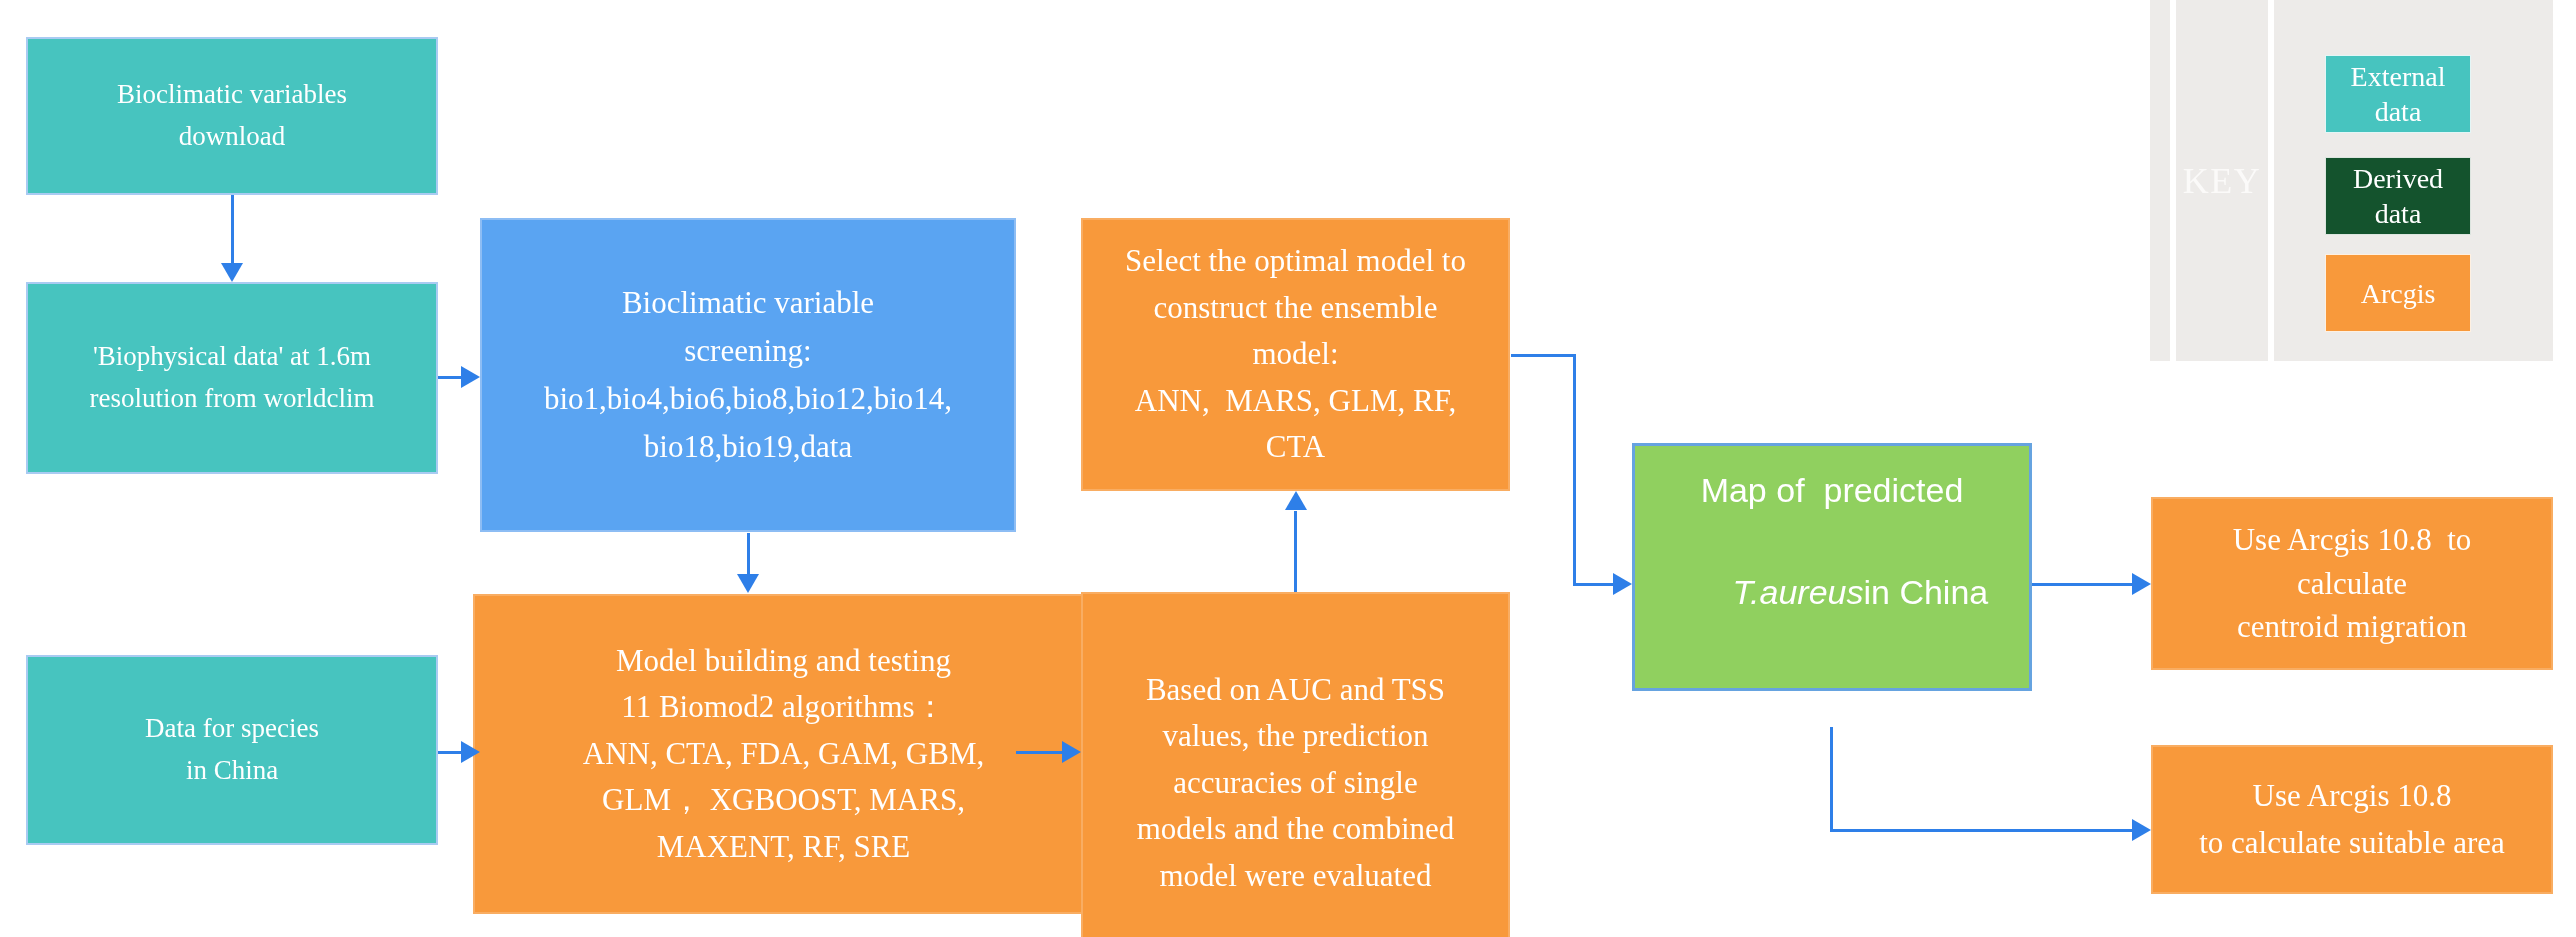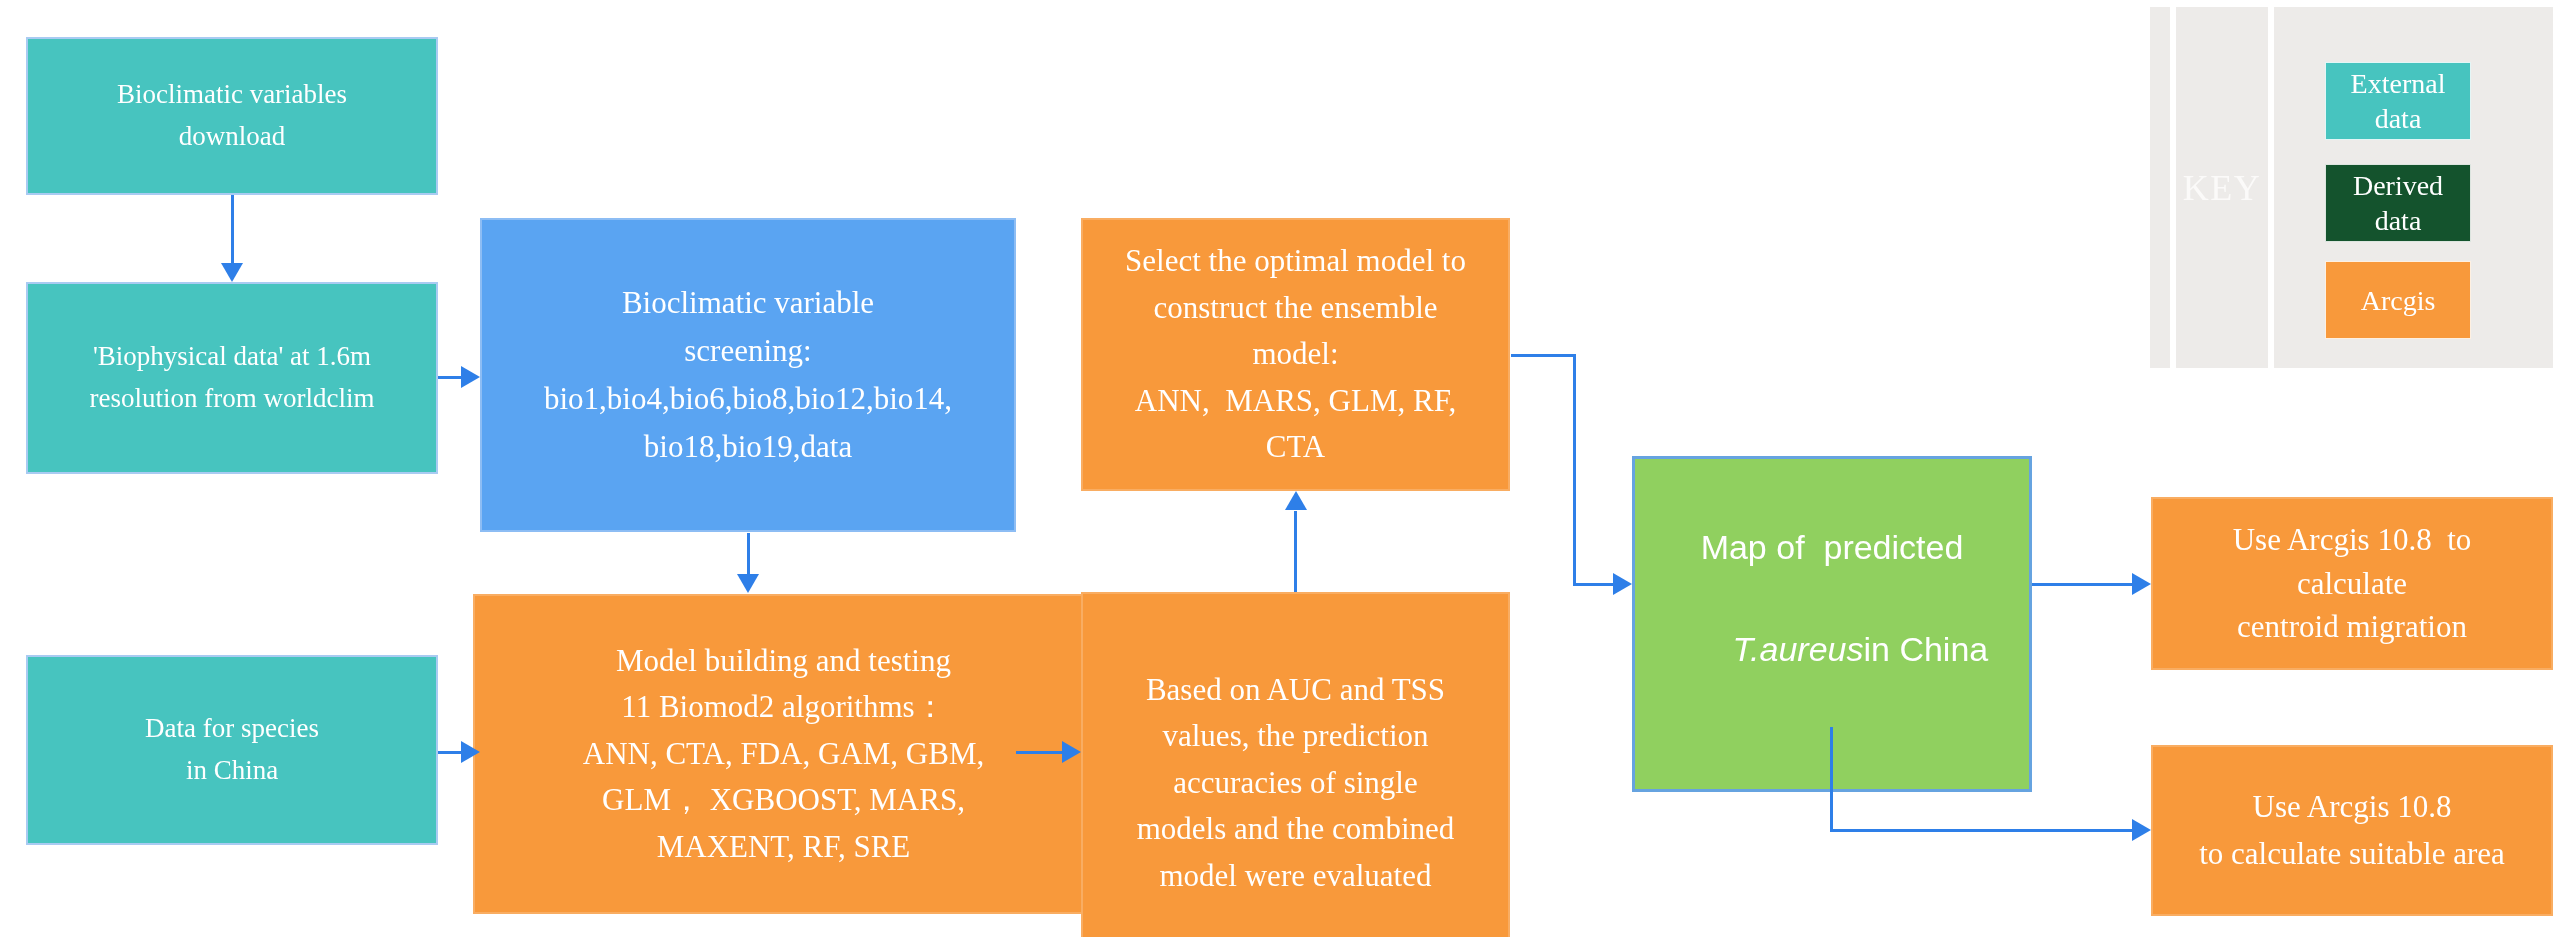--- a/index.html
+++ b/index.html
@@ -50,36 +50,36 @@
   .result .italic { font-style: italic; }
 
   
   #box-bioclim-download { left: 26px;  top: 37px;  width: 412px; height: 158px; }
   #box-biophysical      { left: 26px;  top: 282px; width: 412px; height: 192px; }
   #box-species          { left: 26px;  top: 655px; width: 412px; height: 190px; }
   #box-screening        { left: 480px; top: 218px; width: 536px; height: 314px; }
   #box-model            { left: 473px; top: 594px; width: 621px; height: 320px; text-align: center; }
   #box-ensemble         { left: 1081px; top: 218px; width: 429px; height: 273px; }
   #box-evaluation       { left: 1081px; top: 592px; width: 429px; height: 382px; justify-content: center; }
-  #box-map              { left: 1632px; top: 456px; width: 400px; height: 336px; }
+  #box-map              { left: 1632px; top: 443px; width: 400px; height: 248px; }
   #box-centroid         { left: 2151px; top: 497px; width: 402px; height: 173px; line-height: 1.4; }
-  #box-suitable         { left: 2151px; top: 745px; width: 402px; height: 171px; }
+  #box-suitable         { left: 2151px; top: 745px; width: 402px; height: 149px; }
 
   
   .hline { position: absolute; height: 3px; background: #2E7FE8; }
   .vline { position: absolute; width: 3px;  background: #2E7FE8; }
   .ah { position: absolute; width: 0; height: 0; }
   .ah-right { border-top: 11.2px solid transparent; border-bottom: 11.2px solid transparent; border-left: 19.4px solid #2E7FE8; }
   .ah-down  { border-left: 11.2px solid transparent; border-right: 11.2px solid transparent; border-top: 19.4px solid #2E7FE8; }
   .ah-up    { border-left: 11.2px solid transparent; border-right: 11.2px solid transparent; border-bottom: 19.4px solid #2E7FE8; }
 
   
   #key-panel {
     position: absolute;
-    left: 2150px; top: 7px; width: 403px; height: 361px;
+    left: 2150px; top: 0; width: 403px; height: 361px;
     background: #EDEBE9;
   }
   .key-divider { position: absolute; top: 0; width: 6px; height: 100%; background: #ffffff; }
   #key-divider-1 { left: 20px; }
   #key-divider-2 { left: 118px; }
   #key-title {
     position: absolute;
     left: 26px; top: 0; width: 92px; height: 100%;
     display: flex; align-items: center; justify-content: center;
     color: #FBFAF9;

